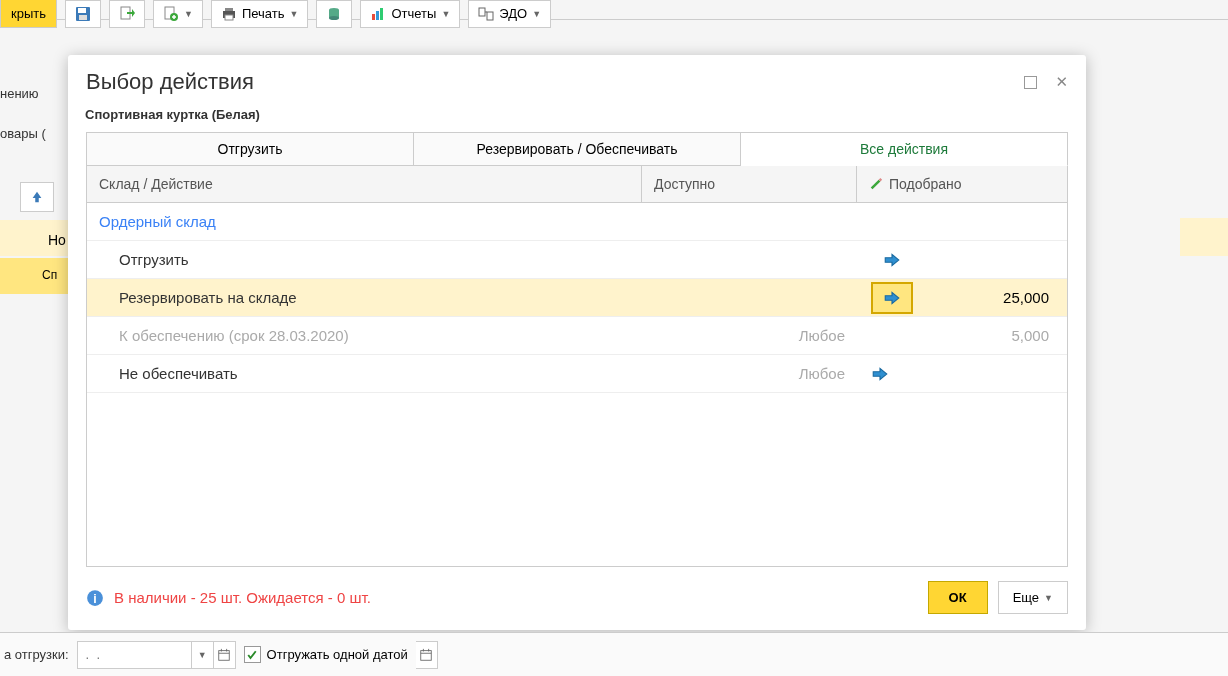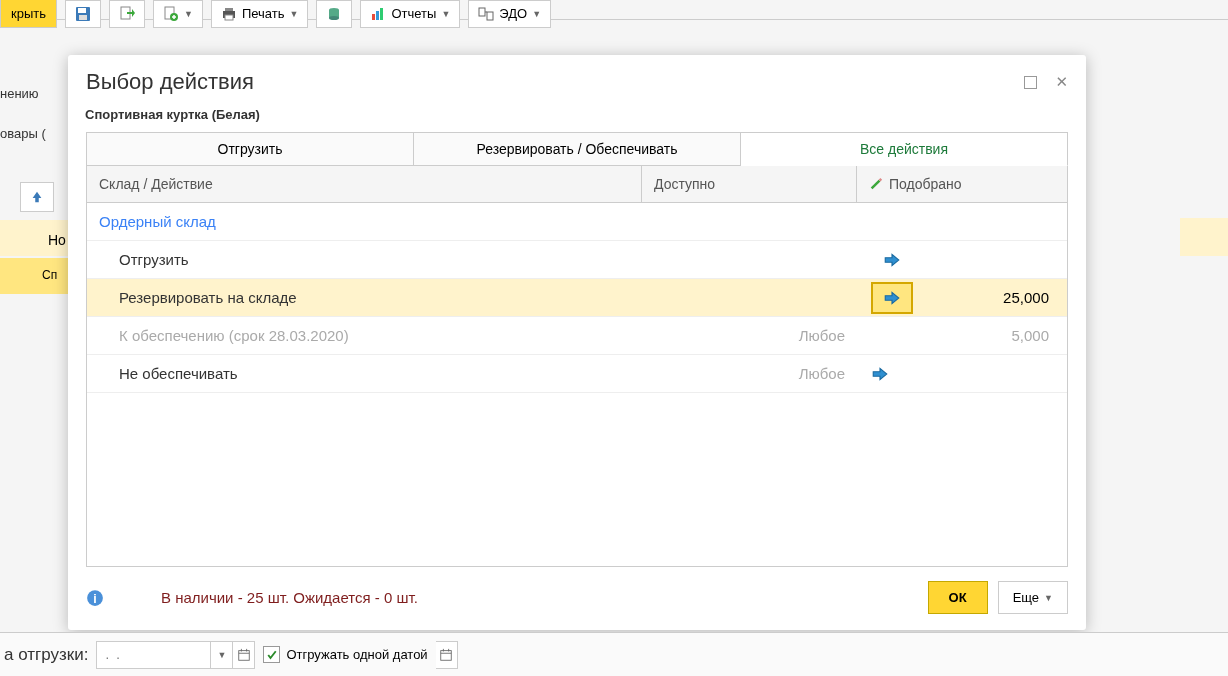--- a/index.html
+++ b/index.html
@@ -46,26 +46,26 @@
     .tr.group .td1 { color: #3b82f6; padding-left: 12px; }
     .tr.action .td1 { padding-left: 32px; color: #333; }
     .tr.sel { background: #fff3cc; }
     .tr.dis .td1 { color: #aaa; }
     .tr.dis .td2 { color: #aaa; }
     .arrow-box { width: 42px; height: 32px; display: flex; align-items: center; justify-content: center; }
     .arrow-box.sel { background: #ffe680; border: 2px solid #d4a700; }
     
     .modal-footer { display: flex; align-items: center; padding: 14px 18px 16px 18px; gap: 10px; }
     .info-icon { flex: 0 0 auto; }
-    .footer-text { flex: 1; color: #7f1d1d; font-size: 15px; margin-left: 47px; }
+    .footer-text { flex: 1; color: #ef4444; font-size: 15px; }
     .btn-ok { background: #ffd633; border: 1px solid #c4a800; padding: 8px 20px; font-weight: bold; cursor: pointer; font-size: 13px; }
     .btn-more { background: #fff; border: 1px solid #ccc; padding: 8px 14px; cursor: pointer; display: flex; align-items: center; gap: 5px; font-size: 13px; }
     
     .bottom-bar { position: absolute; bottom: 0; left: 0; right: 0; height: 44px; background: #fafafa; border-top: 1px solid #ccc; display: flex; align-items: center; padding: 0 4px; gap: 8px; }
-    .bb-label { font-size: 17px; color: #333; }
+    .bb-label { font-size: 13px; color: #333; }
     .date-input { border: 1px solid #ccc; background: #fff; padding: 5px 8px; width: 115px; font-size: 13px; height: 28px; }
     .date-btn { border: 1px solid #ccc; border-left: none; background: #fff; width: 22px; height: 28px; display: flex; align-items: center; justify-content: center; cursor: pointer; }
     .date-group { display: flex; align-items: center; }
     .chk { display: flex; align-items: center; gap: 6px; }
     .chk-box { width: 17px; height: 17px; border: 1px solid #999; background: #fff; display: flex; align-items: center; justify-content: center; }
     
     .bg-row1 { position: absolute; top: 220px; left: 0; width: 70px; height: 36px; background: #fff3cc; }
     .bg-row2 { position: absolute; top: 258px; left: 0; width: 70px; height: 36px; background: #ffe680; }
     .bg-btn-up { position: absolute; top: 182px; left: 20px; width: 34px; height: 30px; border: 1px solid #ccc; background: #fff; display: flex; align-items: center; justify-content: center; }
     .right-edge { position: absolute; top: 218px; right: 0; width: 48px; height: 38px; background: #fff3cc; }

